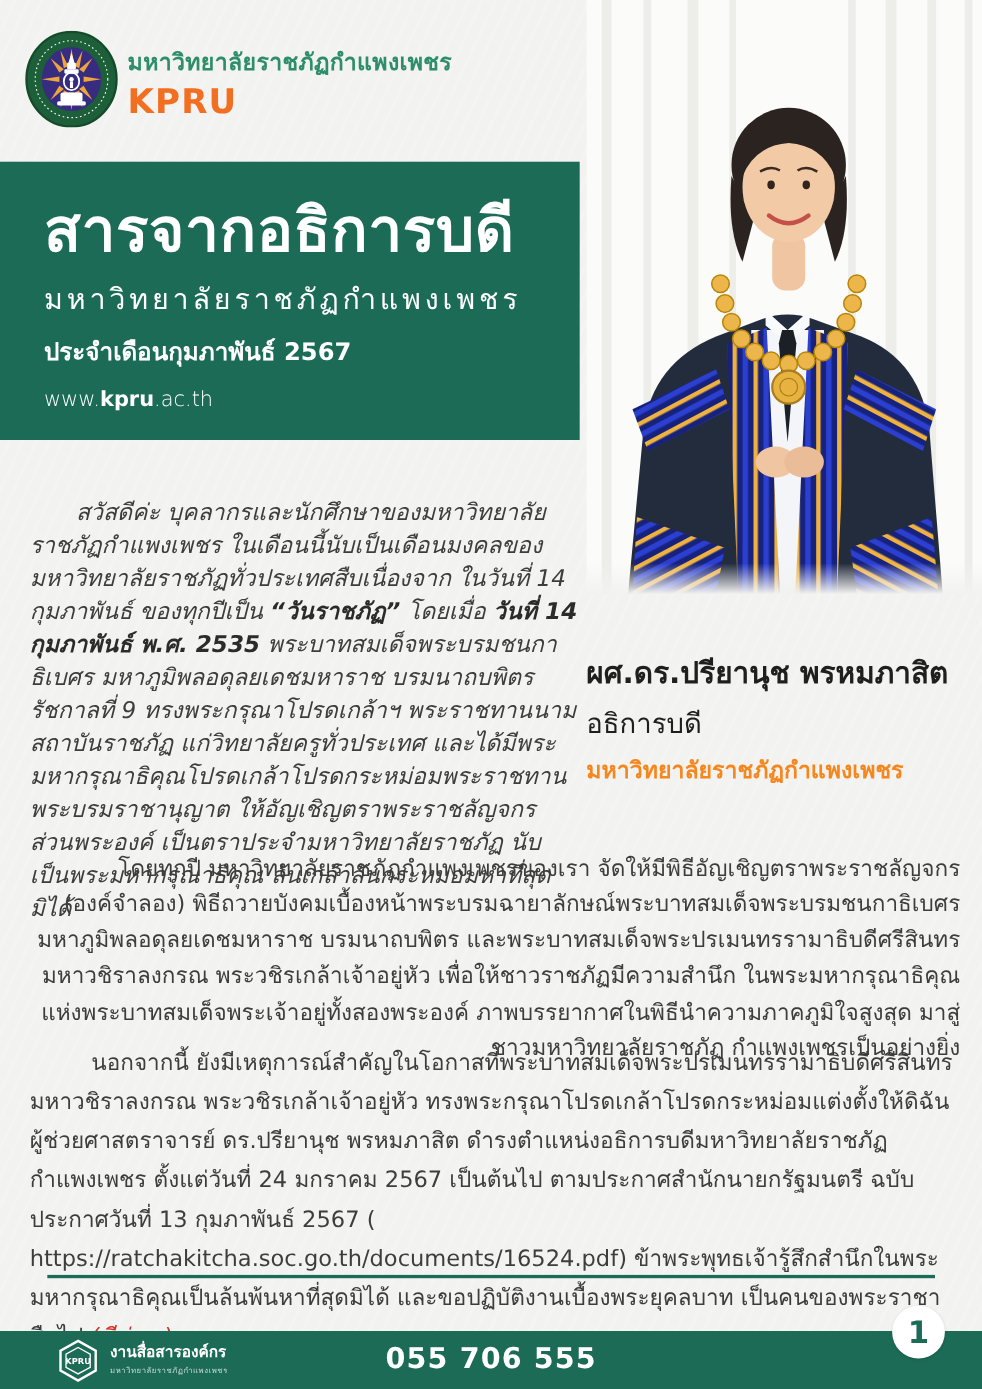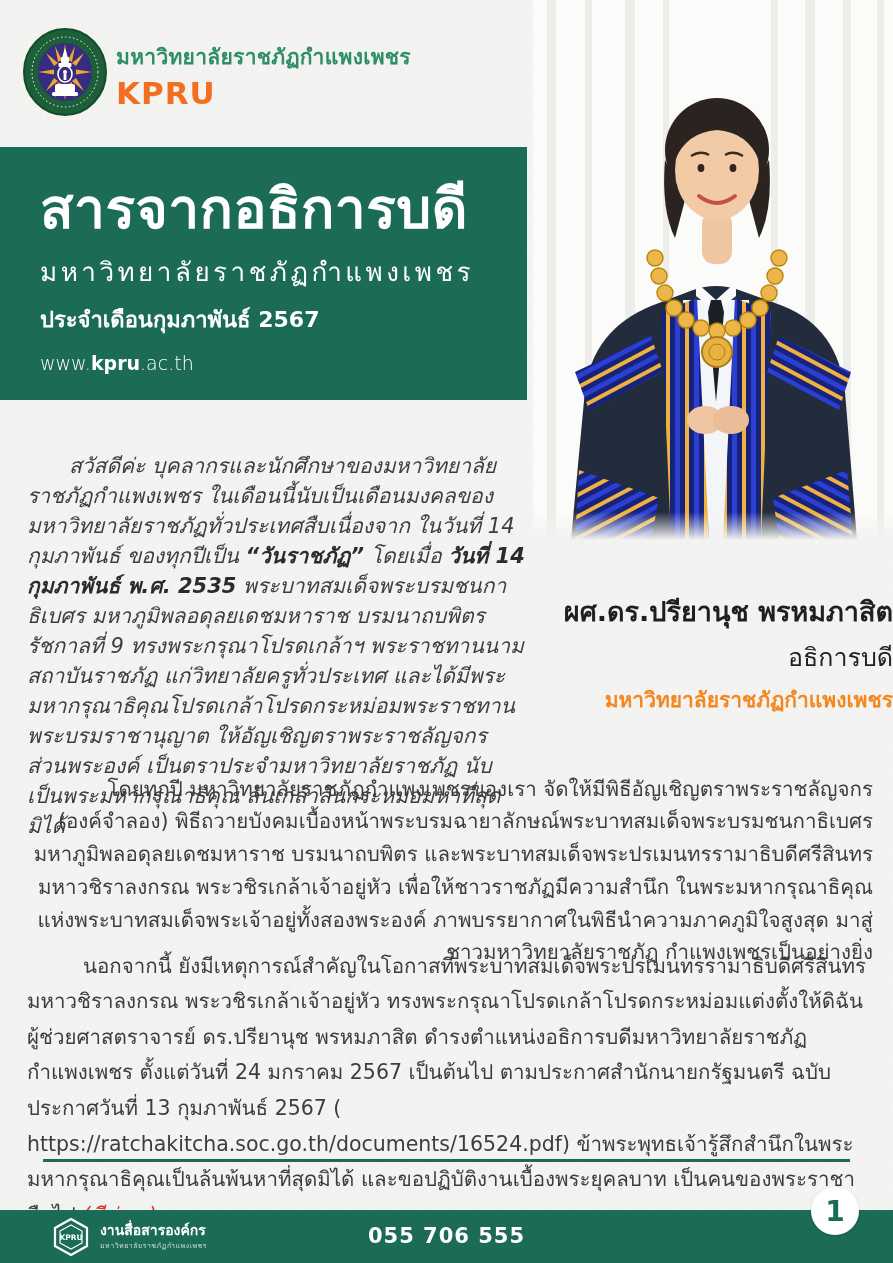--- a/index.html
+++ b/index.html
@@ -25,41 +25,41 @@
     background:#1c6b57;color:#ffffff;box-sizing:border-box;
     padding:34px 36px 0 40px;
   }
   .banner-title{font-size:55px;font-weight:800;line-height:1.05;letter-spacing:.5px;}
   .banner-sub{font-size:26px;font-weight:400;letter-spacing:3.5px;margin-top:12px;}
   .banner-period{font-size:22px;font-weight:700;margin-top:10px;}
   .banner-web{position:absolute;left:40px;bottom:26px;font-size:19px;font-weight:300;}
   .banner-web b{font-weight:800;}
   
   .portrait{position:absolute;right:0;top:0;width:360px;height:540px;}
-  .caption{position:absolute;left:533px;top:590px;width:360px;text-align:right;color:#1f1f1f;}
+  .caption{position:absolute;left:533px;top:590px;width:360px;text-align:left;color:#1f1f1f;}
   .caption-name{font-size:27px;font-weight:800;}
   .caption-role{font-size:25px;font-weight:400;margin-top:4px;}
   .caption-org{font-size:21px;font-weight:700;color:#f5871f;margin-top:6px;}
   
   .para{position:absolute;color:#3d3d3d;text-align:left;}
   .p1{left:27px;top:430px;width:498px;font-size:21px;line-height:1.43;text-indent:42px;font-style:italic;}
   .p2{left:27px;top:752px;width:846px;font-size:20.5px;line-height:1.6;text-indent:56px;text-align:right;}
   .p3{left:27px;top:928px;width:846px;font-size:20.5px;line-height:1.74;text-indent:56px;}
   .para b{color:#2b2b2b;}
   .more{color:#d93025;font-style:italic;}
   .url{color:#3d3d3d;text-decoration:none;}
   
   .divider{position:absolute;left:43px;top:1159px;width:807px;height:3px;background:#1c6b57;}
   .footer-bar{position:absolute;left:0;bottom:0;width:893px;height:53px;background:#1c6b57;}
   .footer-logo{position:absolute;left:50px;top:1216px;display:flex;align-items:center;gap:8px;color:#fff;}
   .footer-dept{font-size:14px;font-weight:700;line-height:1.1;}
   .footer-dept-sub{font-size:7px;font-weight:300;opacity:.75;margin-top:2px;letter-spacing:.5px;}
   .footer-phone{
     position:absolute;left:0;width:893px;top:1210px;height:53px;line-height:53px;
-    text-align:center;color:#ffffff;font-size:21px;font-weight:600;letter-spacing:1px;
+    text-align:center;color:#ffffff;font-size:26px;font-weight:600;letter-spacing:1px;
   }
   .page-circle{
     position:absolute;left:811px;top:1187px;width:48px;height:48px;border-radius:50%;
     background:#ffffff;color:#1c6b57;font-size:28px;font-weight:800;
     display:flex;align-items:center;justify-content:center;
     box-shadow:0 1px 3px rgba(0,0,0,.15);
   }
 </style>
 </head>
 <body>

